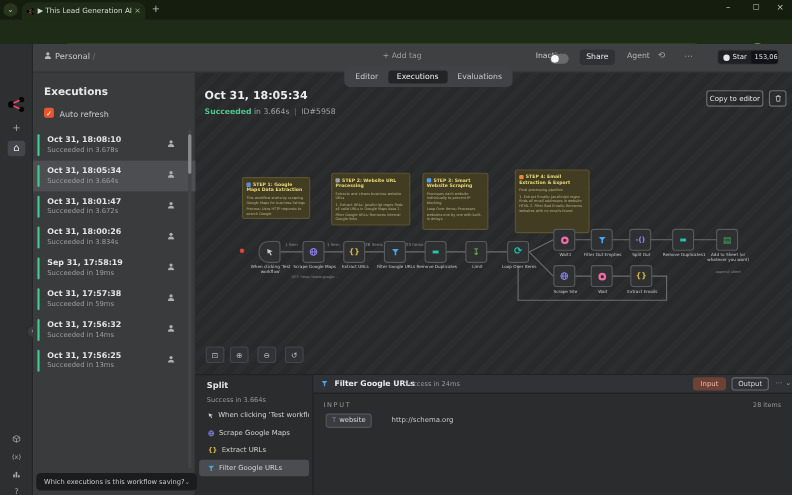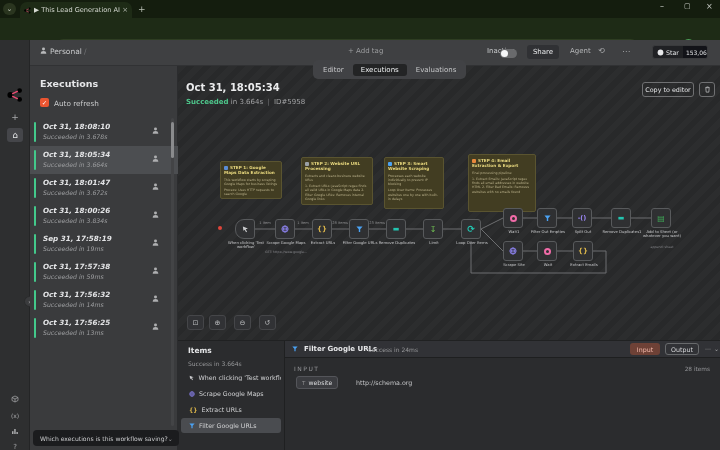--- a/index.html
+++ b/index.html
@@ -46,21 +46,21 @@
   .tabspill .tb{font-size:7px;color:#c6c7c9;padding:2px 8px;border-radius:3px;}
   .tabspill .on{background:#232425;color:#eef0f1;}
 
   
   .esb{left:30px;top:66px;width:148px;height:384px;background:#3a3b3d;border-right:1px solid #2b2c2e;box-sizing:border-box;}
   .esb h1{position:absolute;left:10px;top:12px;margin:0;font-size:9.5px;font-weight:600;color:#e6e7e9;}
   .chk{left:10px;top:32px;width:9px;height:9px;background:#ea5531;border-radius:2px;color:#fff;font-size:6.5px;}
   .chklbl{left:24px;top:33px;font-size:7.3px;color:#c9cacc;}
   .fbtn{left:150px;top:28px;width:18px;height:16px;background:#333437;border:1px solid #47484a;border-radius:3px;color:#c2c3c5;box-sizing:border-box;}
   .elist{left:0;top:52px;width:148px;height:332px;overflow:hidden;}
-  .erow{position:relative;width:148px;height:28px;font-style:italic;}
+  .erow{position:relative;width:148px;height:28px;}
   .erow.sel{background:#4c4e51;}
   .erow .bar{position:absolute;left:4px;top:4px;width:2px;height:20px;background:#43c98b;border-radius:1px;}
   .erow .d{position:absolute;left:13px;top:4px;font-size:7.2px;font-weight:600;color:#e3e4e6;white-space:nowrap;}
   .erow .s{position:absolute;left:13px;top:15px;font-size:6.2px;color:#9d9ea0;white-space:nowrap;}
   .erow .pi{position:absolute;left:122px;top:9px;color:#aeafb1;}
   .sbtrack{left:141px;top:52px;width:3px;height:308px;background:#434446;border-radius:2px;}
   .sbthumb{left:141px;top:56px;width:3px;height:36px;background:#8a8b8d;border-radius:2px;}
 
   
   .canvas{left:178px;top:66px;width:542px;height:274px;
@@ -449,21 +449,21 @@
       <div class="nlabel">Extract Emails</div>
     </div>
 
     <div class="cbtn" style="left:9px;top:249px">⊡</div>
     <div class="cbtn" style="left:31px;top:249px">⊕</div>
     <div class="cbtn" style="left:56px;top:249px">⊖</div>
     <div class="cbtn" style="left:81px;top:249px">↺</div>
   </div>
 
   <div class="abs logs">
-    <div class="abs lh">Items</div>
+    <div class="abs lh">Split</div>
     <div class="abs ls">Success in 3.664s</div>
     <div class="lentry" style="top:29px">
       <svg class="s6" style="color:#c9cacc" viewBox="0 0 8 8" fill="currentColor">
           <use href="#i-cursor"></use>
         </svg>
       <span class="tx">When clicking 'Test workflo…</span>
     </div>
     <div class="lentry" style="top:45px">
       <svg class="s6" style="color:#8e85f3" viewBox="0 0 8 8">
           <use href="#i-globe"></use>

